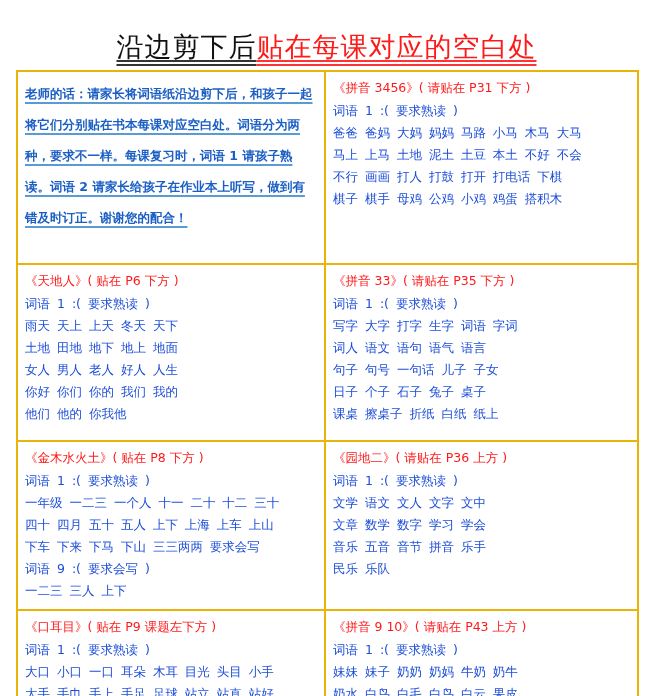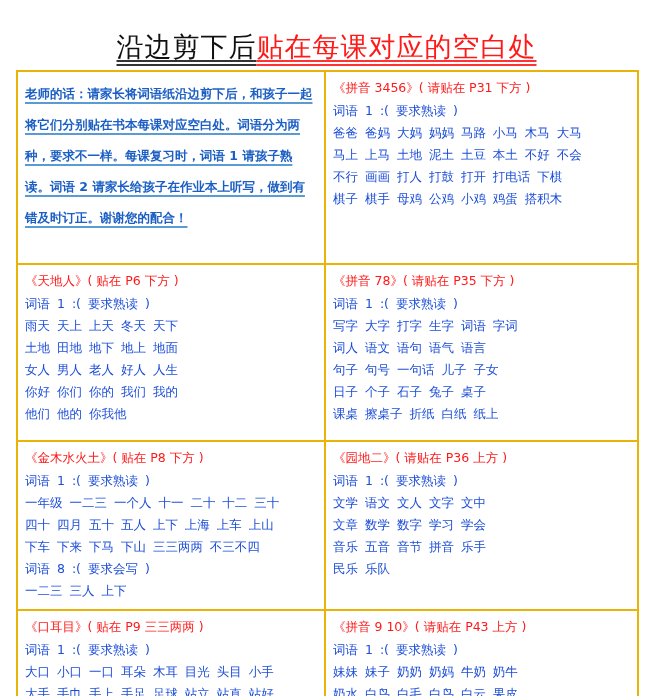--- a/index.html
+++ b/index.html
@@ -119,51 +119,51 @@
     <td>
       <div class="sec-title">《天地人》( 贴在 P6 下方 )</div>
       <div class="line">词语 1 :( 要求熟读 )</div>
       <div class="line">雨天 天上 上天 冬天 天下</div>
       <div class="line">土地 田地 地下 地上 地面</div>
       <div class="line">女人 男人 老人 好人 人生</div>
       <div class="line">你好 你们 你的 我们 我的</div>
       <div class="line">他们 他的 你我他</div>
     </td>
     <td>
-      <div class="sec-title">《拼音 78》( 请贴在 P35 下方 )</div>
+      <div class="sec-title">《拼音 33》( 请贴在 P35 下方 )</div>
       <div class="line">词语 1 :( 要求熟读 )</div>
       <div class="line">写字 大字 打字 生字 词语 字词</div>
       <div class="line">词人 语文 语句 语气 语言</div>
       <div class="line">句子 句号 一句话 儿子 子女</div>
       <div class="line">日子 个子 石子 兔子 桌子</div>
       <div class="line">课桌 擦桌子 折纸 白纸 纸上</div>
     </td>
   </tr>
   <tr class="r3">
     <td>
       <div class="sec-title">《金木水火土》( 贴在 P8 下方 )</div>
       <div class="line">词语 1 :( 要求熟读 )</div>
       <div class="line">一年级 一二三 一个人 十一 二十 十二 三十</div>
       <div class="line">四十 四月 五十 五人 上下 上海 上车 上山</div>
-      <div class="line">下车 下来 下马 下山 三三两两 不三不四</div>
-      <div class="line">词语 8 :( 要求会写 )</div>
+      <div class="line">下车 下来 下马 下山 三三两两 要求会写</div>
+      <div class="line">词语 9 :( 要求会写 )</div>
       <div class="line">一二三 三人 上下</div>
     </td>
     <td>
       <div class="sec-title">《园地二》( 请贴在 P36 上方 )</div>
       <div class="line">词语 1 :( 要求熟读 )</div>
       <div class="line">文学 语文 文人 文字 文中</div>
       <div class="line">文章 数学 数字 学习 学会</div>
       <div class="line">音乐 五音 音节 拼音 乐手</div>
       <div class="line">民乐 乐队</div>
     </td>
   </tr>
   <tr class="r4">
     <td>
-      <div class="sec-title">《口耳目》( 贴在 P9 三三两两 )</div>
+      <div class="sec-title">《口耳目》( 贴在 P9 课题左下方 )</div>
       <div class="line">词语 1 :( 要求熟读 )</div>
       <div class="line">大口 小口 一口 耳朵 木耳 目光 头目 小手</div>
       <div class="line">大手 手巾 手上 手足 足球 站立 站直 站好</div>
     </td>
     <td>
       <div class="sec-title">《拼音 9 10》( 请贴在 P43 上方 )</div>
       <div class="line">词语 1 :( 要求熟读 )</div>
       <div class="line">妹妹 妹子 奶奶 奶妈 牛奶 奶牛</div>
       <div class="line">奶水 白鸟 白毛 白鸟 白云 果皮</div>
     </td>

